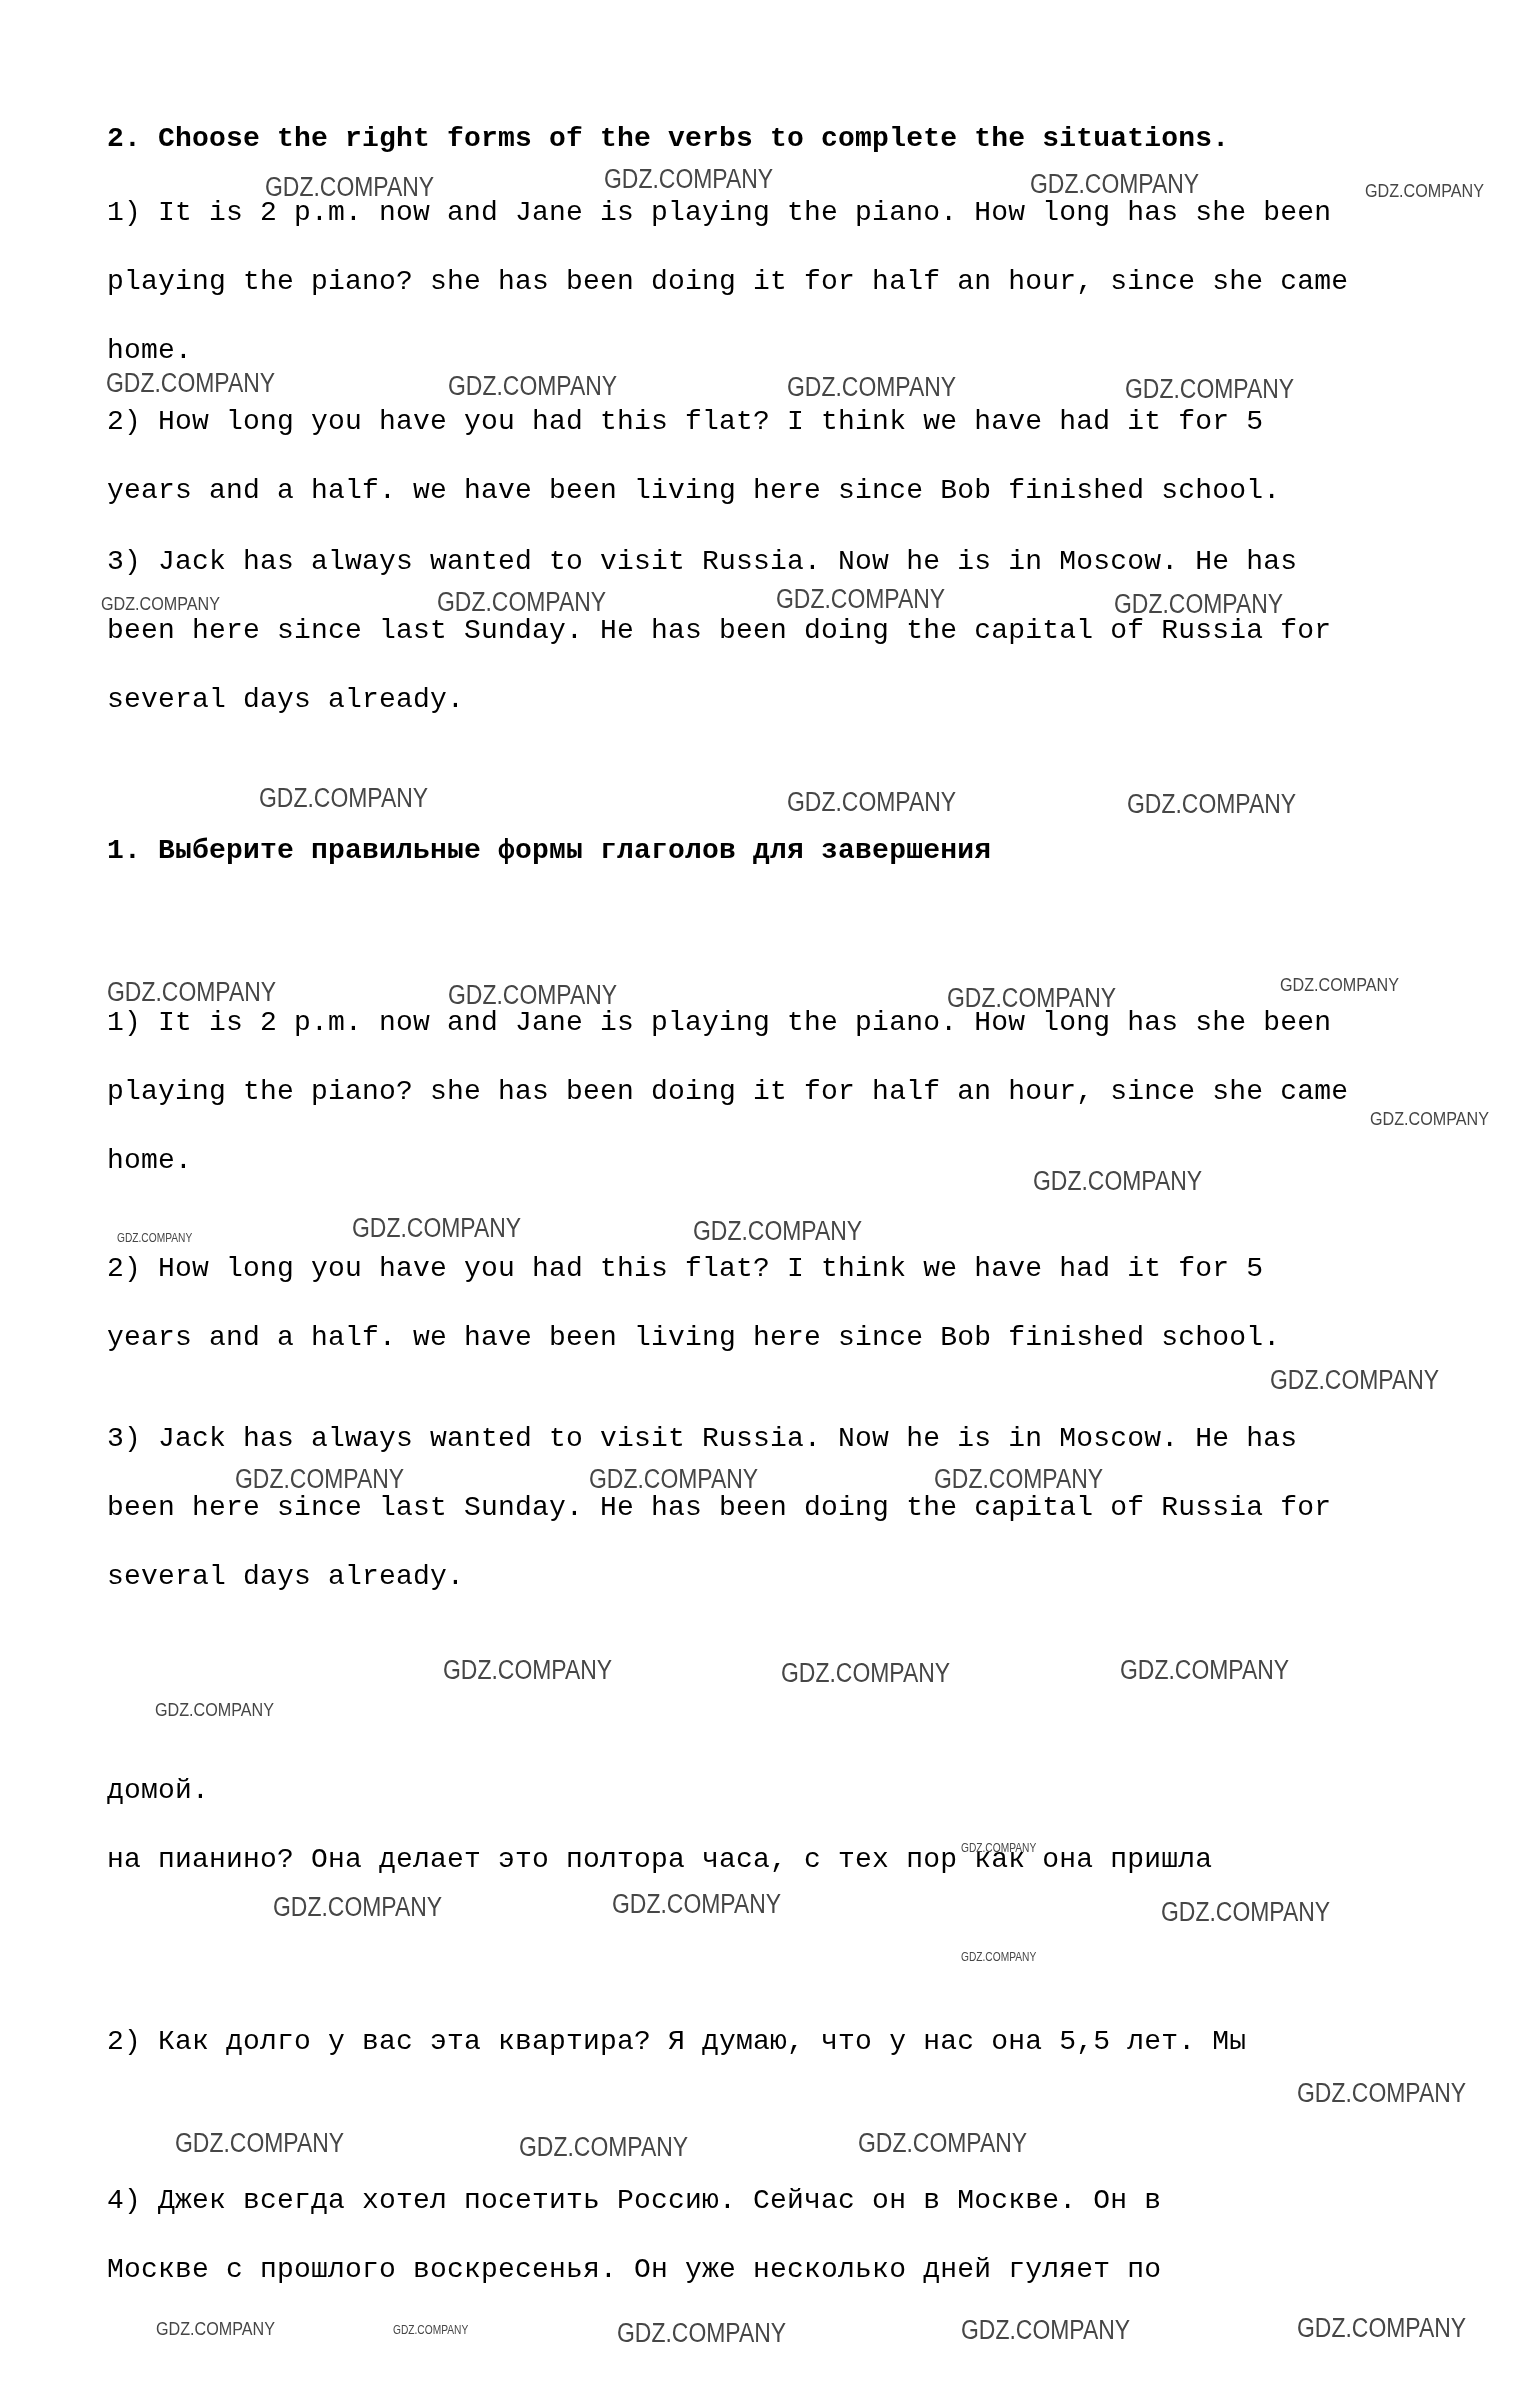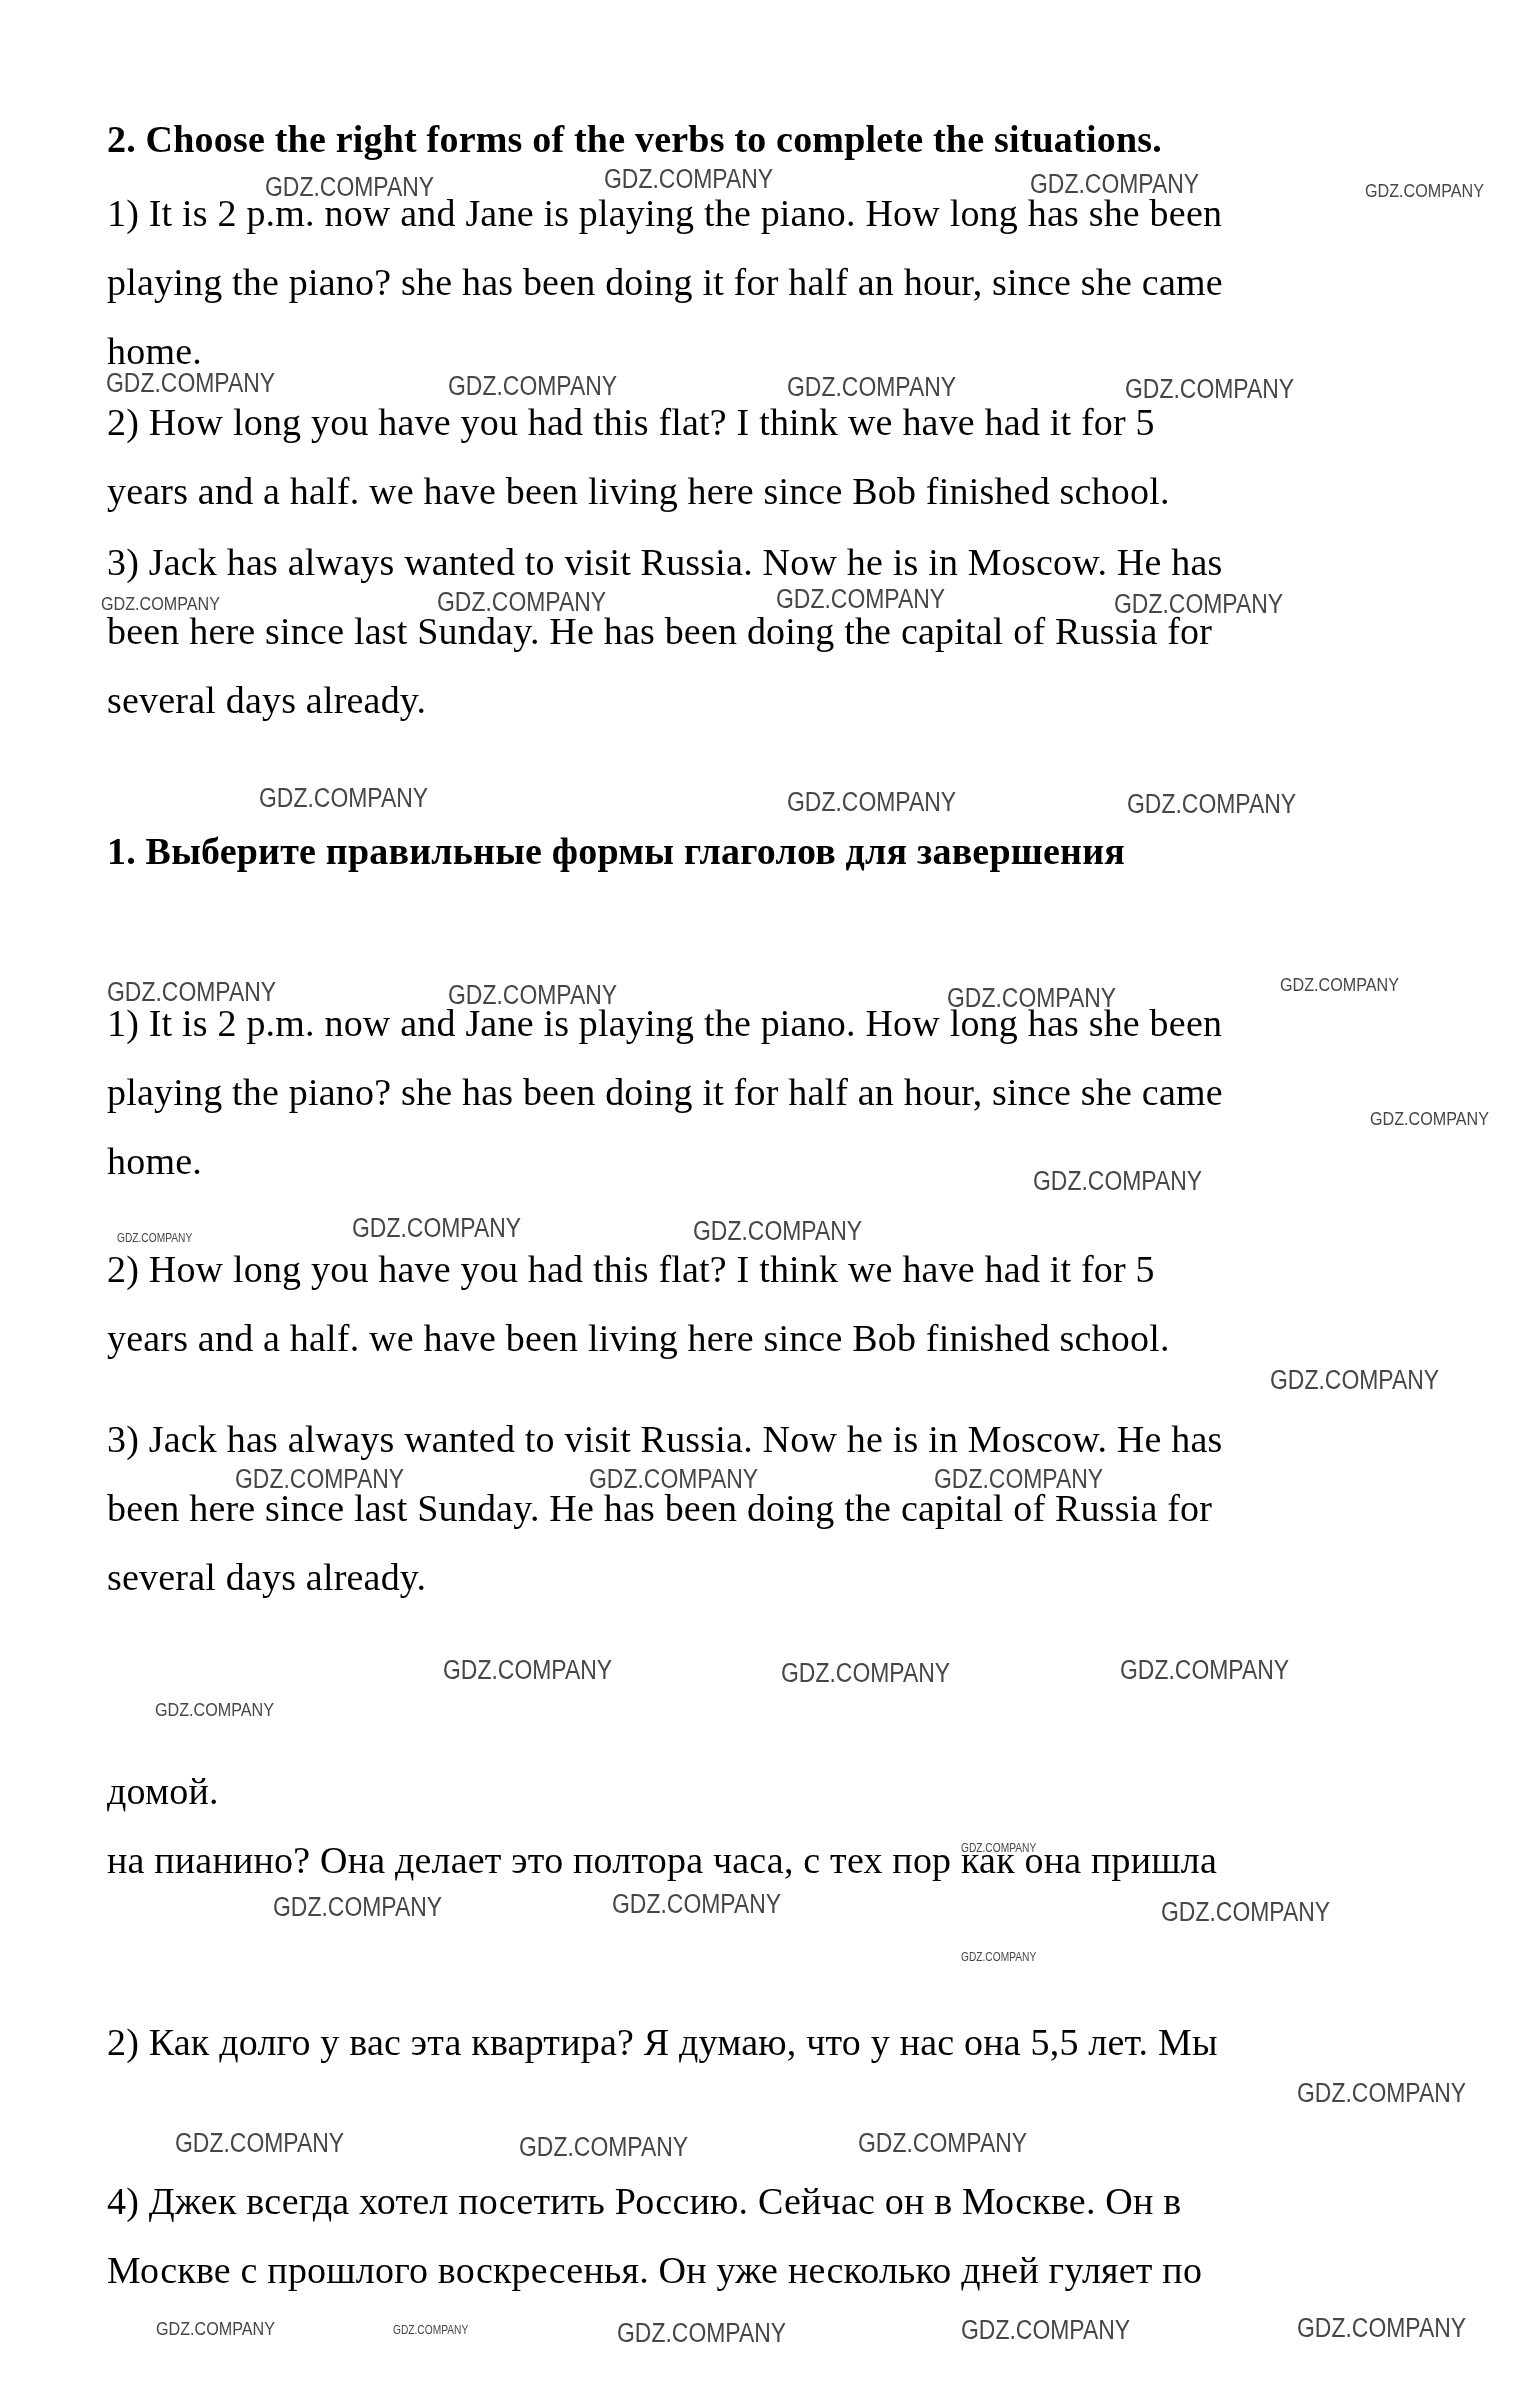--- a/index.html
+++ b/index.html
@@ -34,22 +34,23 @@
   .para {
     position: absolute;
     left: 107px;
     width: 1396px;
   }
   .line {
     height: 69px;
     display: flex;
     align-items: center;
     white-space: nowrap;
-    font-size: 38px;
+    font-size: 28px;
     letter-spacing: 0.2px;
+    font-family: Liberation Mono, monospace;
   }
   .heading .line { font-weight: bold; }
 </style>
 </head>
 <body>
 
 <div class="page">
 
   <div class="wm-layer">
       <div class="wm wm-std" style="left: 265px; top: 172px; color: rgb(70, 70, 70);">GDZ.COMPANY</div>

